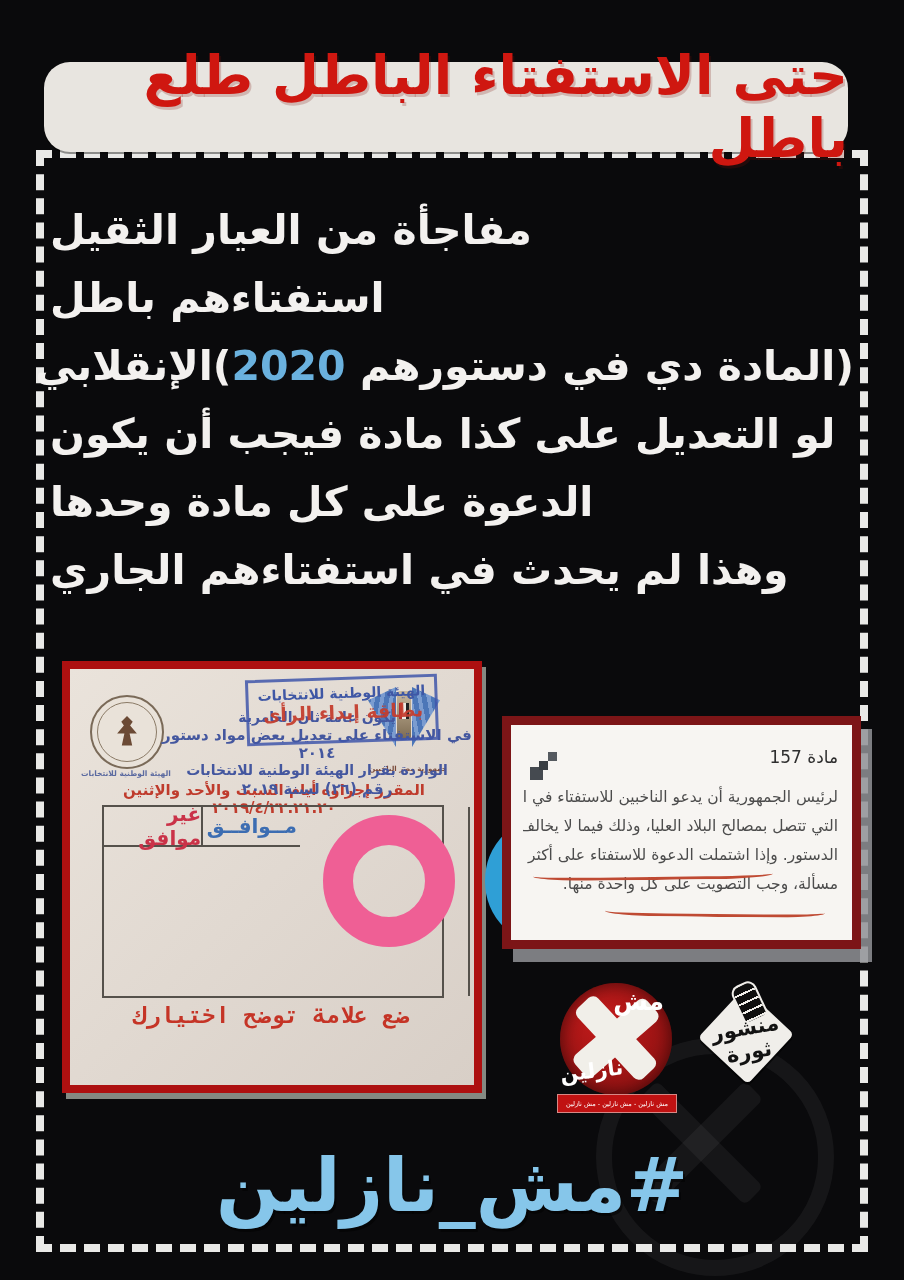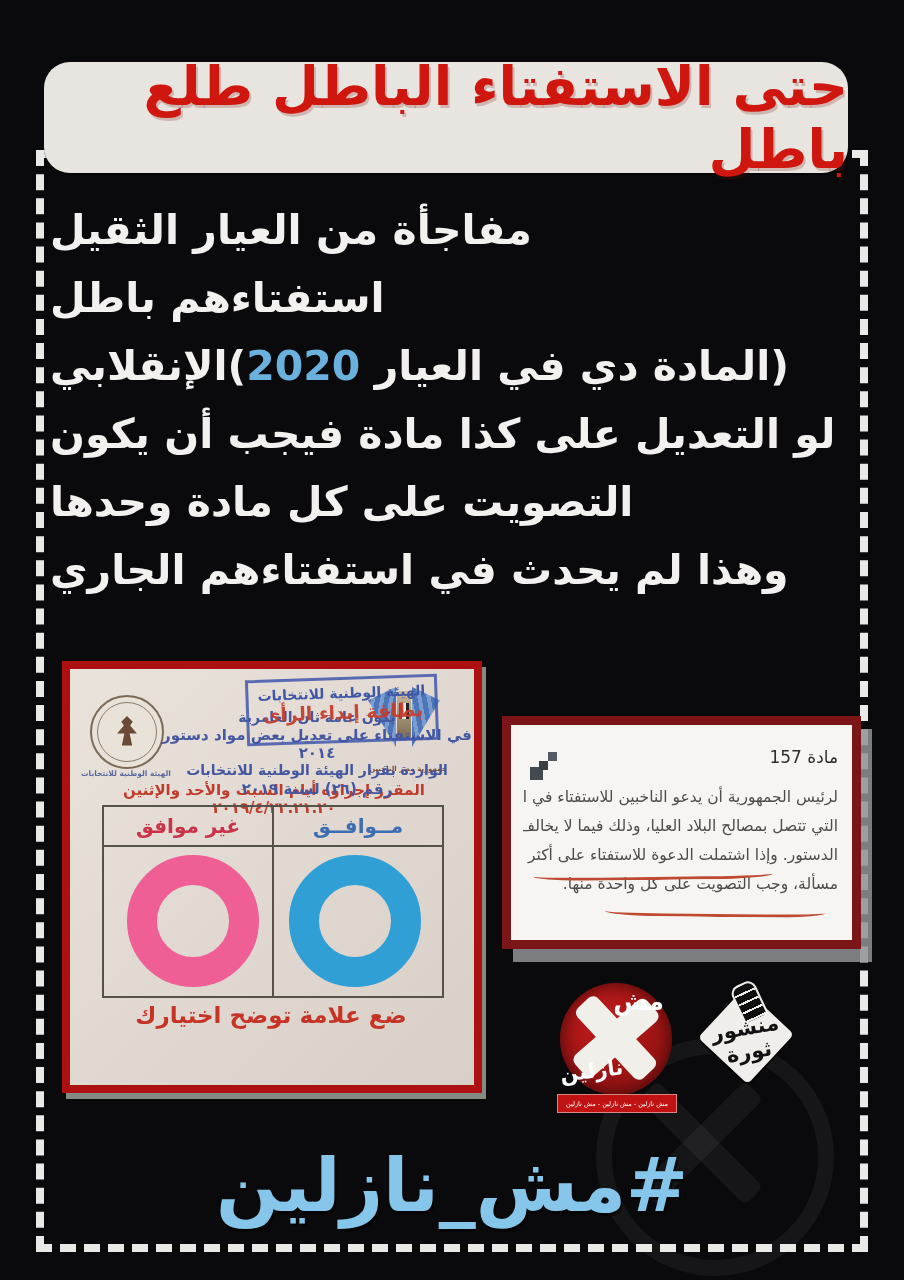--- a/index.html
+++ b/index.html
@@ -4,21 +4,21 @@
 <style>
   html,body{margin:0;padding:0;background:#0a0a0c;}
   .poster{position:relative;width:904px;height:1280px;background:#0a0a0c;overflow:hidden;
           font-family:"DejaVu Sans",sans-serif;}
 
   
   .frame{position:absolute;left:36px;top:150px;width:816px;height:1086px;
          border:8px dashed #e9e9e7;}
 
   
-  .banner{position:absolute;left:44px;top:62px;width:804px;height:111px;
+  .banner{position:absolute;left:44px;top:62px;width:804px;height:90px;
           background:#e8e5e0;border-radius:26px;z-index:5;
           box-shadow:0 2px 0 rgba(0,0,0,.4);}
   .banner .title{width:100%;height:100%;display:flex;align-items:center;justify-content:center;
           direction:rtl;color:#cf1710;font-size:54px;font-weight:bold;
           text-shadow:2px 3px 0 rgba(125,20,10,.22);}
 
   
   .bodytext{position:absolute;top:196px;left:50px;right:50px;text-align:left;direction:rtl;
             color:#f3f1ef;font-size:41px;font-weight:bold;z-index:4;}
   .bodytext .ln{line-height:68px;white-space:nowrap;}
@@ -59,33 +59,33 @@
   .hlines{position:absolute;left:92px;right:2px;top:40px;text-align:center;direction:rtl;
         color:#44579f;font-weight:bold;z-index:1;}
   .hlines .h1{font-size:14px;line-height:17px;}
   .hlines .h2{font-size:15px;line-height:18px;}
   .hlines .h3{font-size:14px;line-height:17px;}
   .hlines .h4{font-size:15px;line-height:20px;}
   .sched{position:absolute;left:6px;right:2px;top:112px;text-align:center;direction:rtl;
         font-size:15px;font-weight:bold;color:#bf3b2c;}
 
   .vtable{position:absolute;left:32px;top:136px;width:338px;height:189px;
-        border:2px solid #55514b;display:flex;flex-direction:column;}
+        border:2px solid #55514b;display:flex;flex-direction:row;}
   .vhead{display:flex;height:38px;border-bottom:2px solid #55514b;}
   .vhead .cell{flex:1;display:flex;align-items:center;justify-content:center;
         font-size:20px;font-weight:bold;direction:rtl;}
   .vhead .cell.dis{border-right:2px solid #55514b;color:#ca3248;}
   .vhead .cell.agr{color:#3c6db2;border-radius:15px;}
   .vbody{flex:1;position:relative;}
   .vdiv{position:absolute;left:168px;top:0;bottom:0;width:2px;background:#55514b;}
   .ring{position:absolute;top:8px;width:72px;height:72px;border-radius:50%;}
   .ring.pink{left:23px;border:30px solid #ef5f95;}
   .ring.blue{left:185px;border:30px solid #2f9fd6;}
   .instr{position:absolute;left:32px;top:333px;width:338px;text-align:center;direction:rtl;
-        font-size:23px;font-weight:bold;color:#c53426;}
+        font-size:23px;font-weight:bold;color:#c53426;font-family:Liberation Mono, monospace;}
 
   
   .article{position:absolute;left:502px;top:716px;width:341px;height:215px;background:#f7f5f2;
         border:9px solid #7c1517;box-shadow:11px 13px 0 rgba(145,146,150,.85);z-index:3;}
   .art-title{position:absolute;top:22px;right:14px;font-size:17px;color:#2e2e2e;direction:rtl;}
   .pixicon{position:absolute;top:36px;left:28px;width:9px;height:9px;background:#3a3f44;
         box-shadow:9px -9px 0 #555a60,-7px 8px 0 2px #454a50;}
   .art-lines{position:absolute;top:58px;left:12px;right:14px;direction:rtl;
         color:#4c4c4c;font-size:15.5px;}
   .art-lines .al{line-height:29px;height:29px;white-space:nowrap;overflow:hidden;}
@@ -138,23 +138,23 @@
 
   <div class="frame"></div>
 
   <div class="banner">
     <div class="title">حتى الاستفتاء الباطل طلع باطل</div>
   </div>
 
   <div class="bodytext">
     <div class="ln">مفاجأة من العيار الثقيل</div>
     <div class="ln">استفتاءهم باطل</div>
-    <div class="ln"><span>(المادة دي في العيار </span><span class="yr">2020</span><span>)الإنقلابي</span></div>
+    <div class="ln"><span>(المادة دي في دستورهم </span><span class="yr">2020</span><span>)الإنقلابي</span></div>
     <div class="ln">لو التعديل على كذا مادة فيجب أن يكون</div>
-    <div class="ln">التصويت على كل مادة وحدها</div>
+    <div class="ln">الدعوة على كل مادة وحدها</div>
     <div class="ln">وهذا لم يحدث في استفتاءهم الجاري</div>
   </div>
 
   <div class="ballot">
     <div class="paper">
 
       <div class="seal">
         <div class="seal-core">
           <div class="seal-emblem"></div>
         </div>

